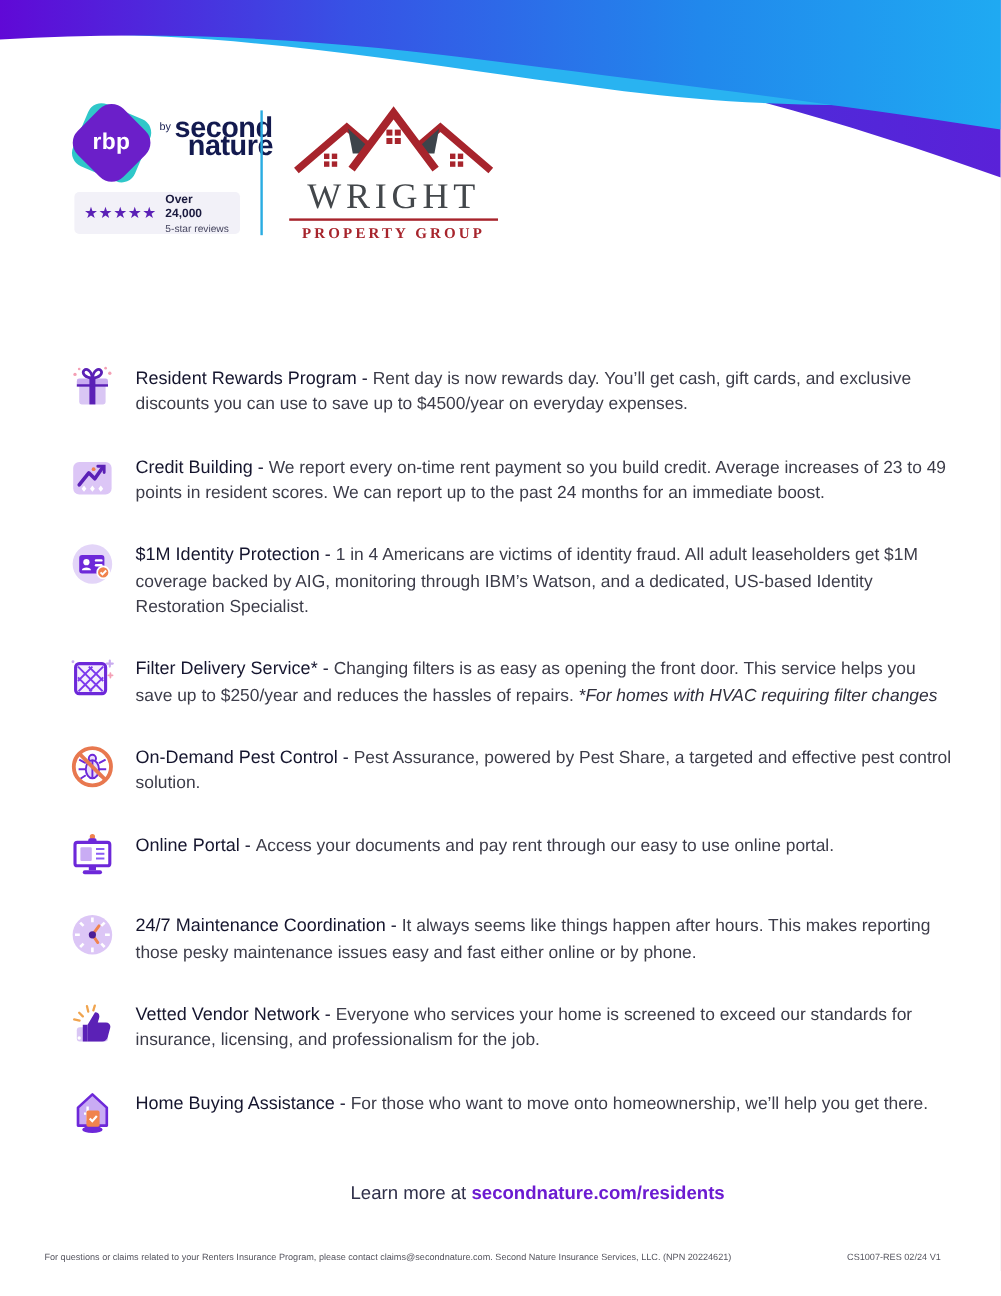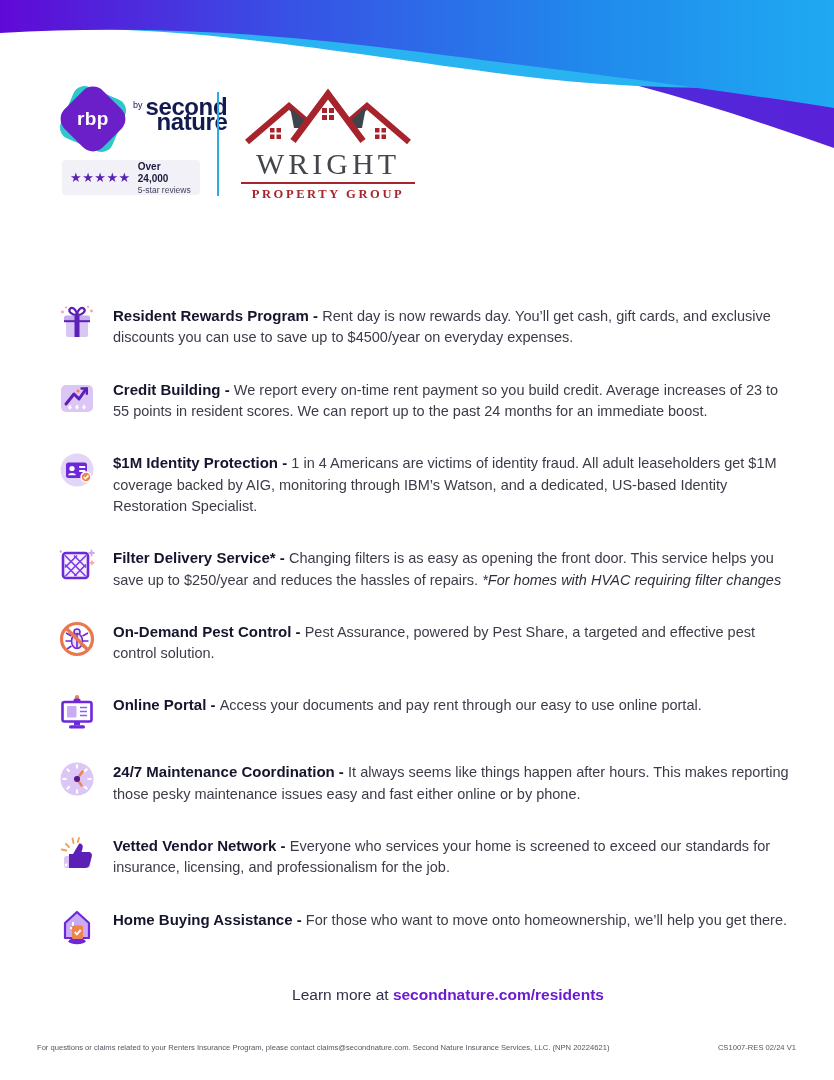--- a/index.html
+++ b/index.html
@@ -38,28 +38,28 @@
   .headline{position:absolute;left:60px;top:229px;font-size:27px;font-weight:600;color:#181850;
        letter-spacing:-.2px;white-space:nowrap;}
   .headline .hl{color:#6F24D8;font-weight:700;
        background:linear-gradient(to top,#B3ECF1 42%,transparent 42%);padding:0 6px 3px 2px;}
 
   
   .benefits{position:absolute;left:58px;top:304px;width:736px;}
   .benefit{display:flex;gap:17px;margin-bottom:29px;align-items:flex-start;}
   .benefit .icon{flex:0 0 38px;width:38px;height:38px;}
   .benefit .text{font-size:14.5px;line-height:1.47;color:#3C3C49;padding-top:1px;}
-  .benefit .title{font-weight:700;font-size:15px;color:#15152E;}
+  .benefit .title{font-weight:400;font-size:15px;color:#15152E;}
   .benefit .note{font-style:italic;color:#2F2F3C;}
 
   
   .learn{position:absolute;top:986px;left:0;width:100%;text-align:center;font-size:15.5px;color:#30304A;padding-left:31px;}
   .learn .link{font-weight:700;color:#6C1BD1;text-decoration:none;cursor:pointer;}
   .legal{position:absolute;left:37px;bottom:28px;font-size:7.6px;color:#55555F;}
-  .doc-code{position:absolute;right:38px;bottom:28px;font-size:7.6px;color:#55555F;}
+  .doc-code{position:absolute;right:50px;bottom:28px;font-size:7.6px;color:#55555F;}
 </style>
 </head>
 <body>
 
 <div class="page">
 
   <svg class="wave" width="834" height="158" viewBox="0 0 834 158">
     <defs>
       <linearGradient id="gMain" x1="0" y1="0" x2="1" y2="0">
         <stop offset="0" stop-color="#6009D6"></stop>
@@ -150,21 +150,21 @@
         <rect x="3" y="7" width="32" height="27" rx="5" fill="#DCC6F6"></rect>
         <path d="M8,26 L16,16 L21,21 L28,11" fill="none" stroke="#5B21B6" stroke-width="3" stroke-linecap="round" stroke-linejoin="round"></path>
         <path d="M23.5,10.5 H28.8 V15.8" fill="none" stroke="#5B21B6" stroke-width="2.4" stroke-linecap="round"></path>
         <circle cx="20" cy="13" r="1.6" fill="#F0834E"></circle>
         <g fill="#ffffff">
           <polygon points="12,26.6 14,29.2 12,31.8 10,29.2"></polygon>
           <polygon points="19,26.6 21,29.2 19,31.8 17,29.2"></polygon>
           <polygon points="26,26.6 28,29.2 26,31.8 24,29.2"></polygon>
         </g>
       </svg>
-      <div class="text"><span class="title">Credit Building - </span><span>We report every on-time rent payment so you build credit. Average increases of 23 to 55 points in resident scores. We can report up to the past 24 months for an immediate boost.</span></div>
+      <div class="text"><span class="title">Credit Building - </span><span>We report every on-time rent payment so you build credit. Average increases of 23 to 49 points in resident scores. We can report up to the past 24 months for an immediate boost.</span></div>
     </div>
 
     <div class="benefit">
       <svg class="icon" viewBox="0 0 38 38">
         <circle cx="19" cy="19" r="16.5" fill="#E3D5F8"></circle>
         <rect x="8" y="11.5" width="21" height="15.5" rx="2.5" fill="#6D28D9"></rect>
         <circle cx="14" cy="17.5" r="2.6" fill="#ffffff"></circle>
         <path d="M10.2,24.2 c0,-3 7.6,-3 7.6,0 Z" fill="#ffffff"></path>
         <rect x="21" y="15" width="6.5" height="2" rx="1" fill="#ffffff"></rect>
         <rect x="21" y="19" width="6.5" height="2" rx="1" fill="#ffffff"></rect>

